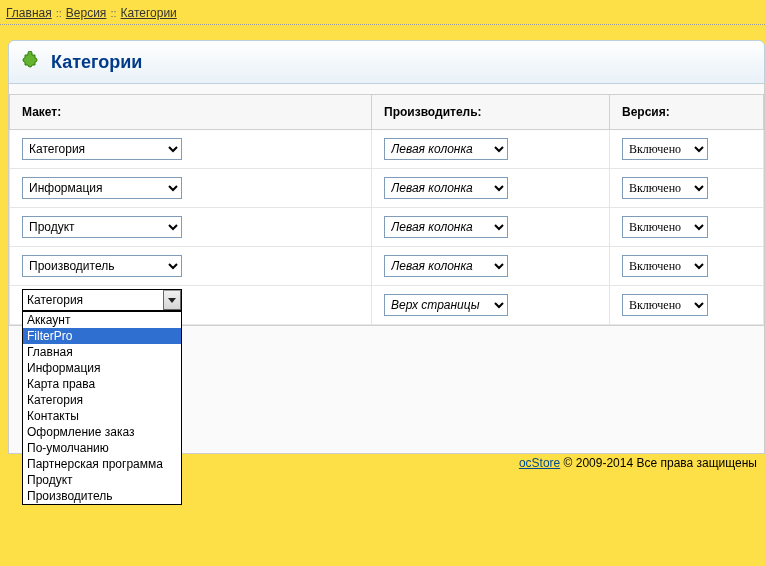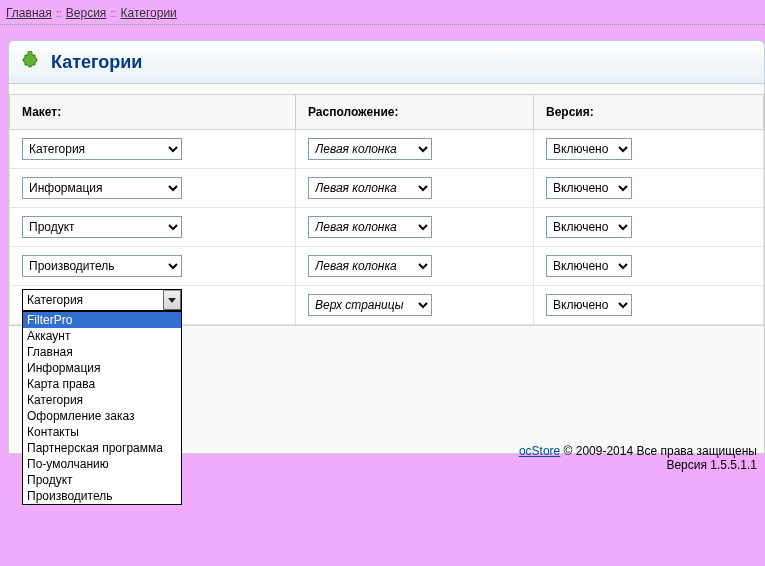--- a/index.html
+++ b/index.html
@@ -4,21 +4,21 @@
 <style>
   * { box-sizing: border-box; }
   html, body {
     margin: 0; padding: 0;
     font-family: Arial, Helvetica, sans-serif;
     font-size: 12px;
     background: #fff;
     color: #000;
   }
   a { color: #004B91; text-decoration: underline; }
-  .page { width: 765px; height: 566px; position: relative; background: #f0abfc; }
+  .page { width: 765px; height: 566px; position: relative; background: #fde047; }
   .breadcrumb {
     padding: 6px 6px 4px 6px;
     font-size: 12px;
     color: #333;
     border-bottom: 1px dotted #999;
     display: flex;
     gap: 4px;
     align-items: center;
   }
   .breadcrumb a { color: #333; text-decoration: underline; }
@@ -69,33 +69,33 @@
     font-family: Arial, Helvetica, sans-serif;
     font-size: 12px;
     height: 22px;
     border: 1px solid #7f9db9;
     background: #fff;
     color: #000;
     padding: 1px 0 1px 2px;
   }
   .sel.w-layout { width: 160px; }
   .sel.w-pos { width: 124px; font-style: italic; }
-  .sel.w-status { width: 86px; }
-  .col-layout { width: 286px; }
+  .sel.w-status { width: 86px; font-family: Liberation Serif, serif; }
+  .col-layout { width: 362px; }
   .col-pos { width: 238px; }
   .col-status { }
   .below-gap {
     height: 110px;
     border-top: 1px solid #d0d0d0;
     background: #fafafa;
   }
   .footer {
     position: absolute;
     right: 8px;
-    top: 444px;
+    top: 456px;
     text-align: right;
     font-size: 12px;
     color: #000;
   }
   
   .open-select {
     position: absolute;
     top: 289px; left: 22px;
     width: 160px;
     font-size: 12px;
@@ -161,21 +161,21 @@
         </svg>
       </span>
       <h1>Категории</h1>
     </div>
 
     <div class="panel-body">
       <table class="grid">
         <thead>
           <tr>
             <th class="col-layout">Макет:</th>
-            <th class="col-pos">Расположение:</th>
+            <th class="col-pos">Производитель:</th>
             <th class="col-status">Версия:</th>
           </tr>
         </thead>
         <tbody>
           <tr>
             <td><select class="sel w-layout"><option>Категория</option></select></td>
             <td><select class="sel w-pos"><option>Левая колонка</option></select></td>
             <td><select class="sel w-status"><option>Включено</option></select></td>
           </tr>
           <tr>
@@ -205,35 +205,34 @@
       <div class="below-gap"></div>
     </div>
   </div>
 
   <div class="open-select">
     <div class="closed">
       <span>Категория</span>
       <span class="arrow-btn"></span>
     </div>
     <div class="list">
+      <div class="opt">Аккаунт</div>
       <div class="opt hl">FilterPro</div>
-      <div class="opt">Аккаунт</div>
       <div class="opt">Главная</div>
       <div class="opt">Информация</div>
       <div class="opt">Карта права</div>
       <div class="opt">Категория</div>
+      <div class="opt">Контакты</div>
       <div class="opt">Оформление заказ</div>
-      <div class="opt">Контакты</div>
+      <div class="opt">По-умолчанию</div>
       <div class="opt">Партнерская программа</div>
-      <div class="opt">По-умолчанию</div>
       <div class="opt">Продукт</div>
       <div class="opt">Производитель</div>
     </div>
   </div>
 
   <div class="footer">
     <div>
       <a href="#">ocStore</a><span> © 2009-2014 Все права защищены</span>
     </div>
-    <div>Версия 1.5.5.1.1</div>
   </div>
 
 </div>
 
 </body></html>

